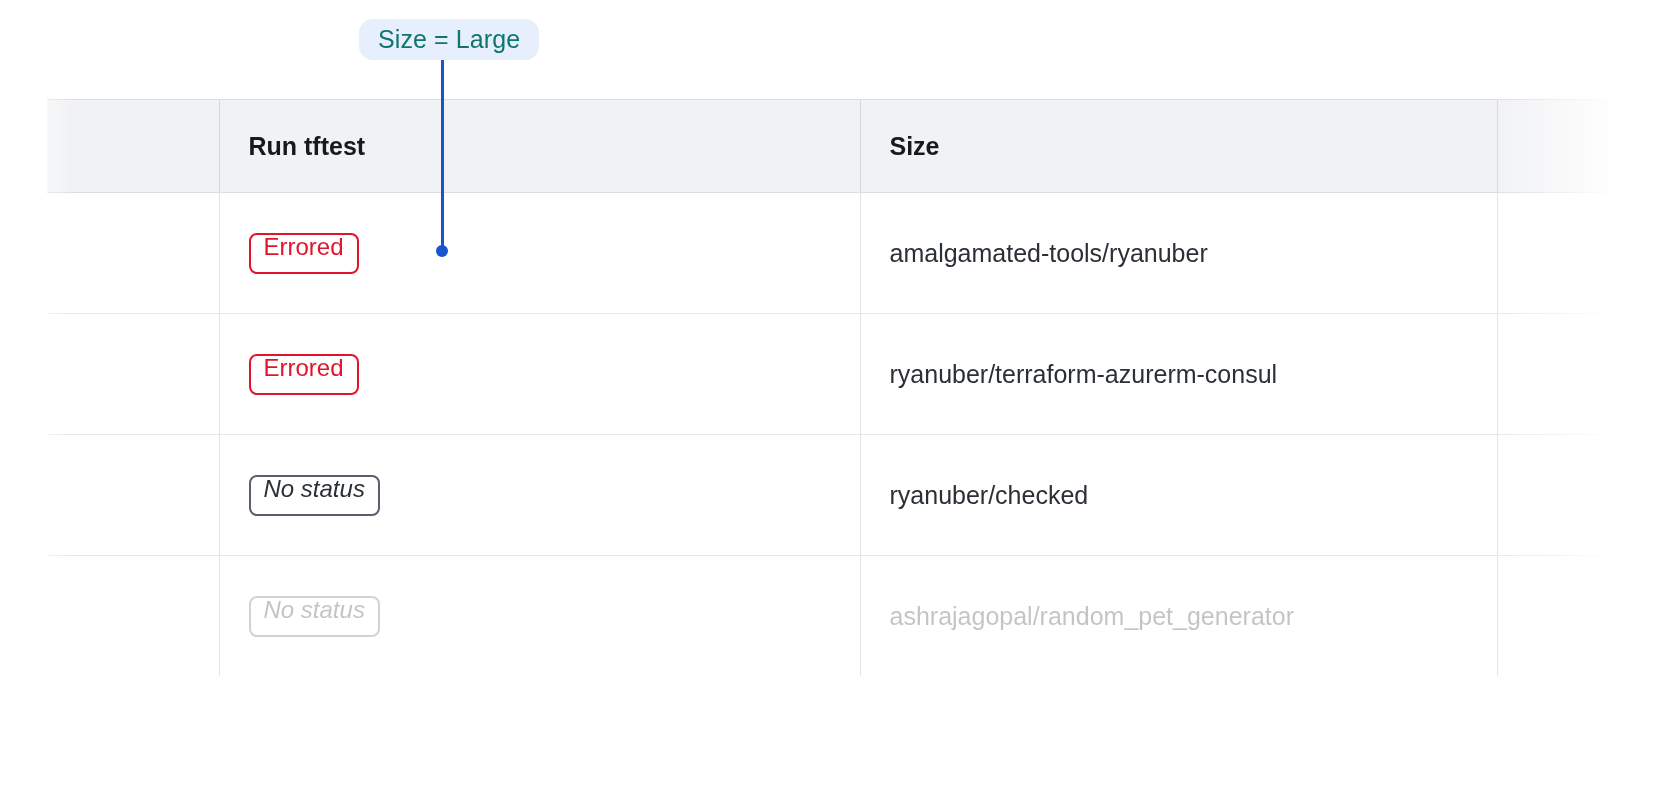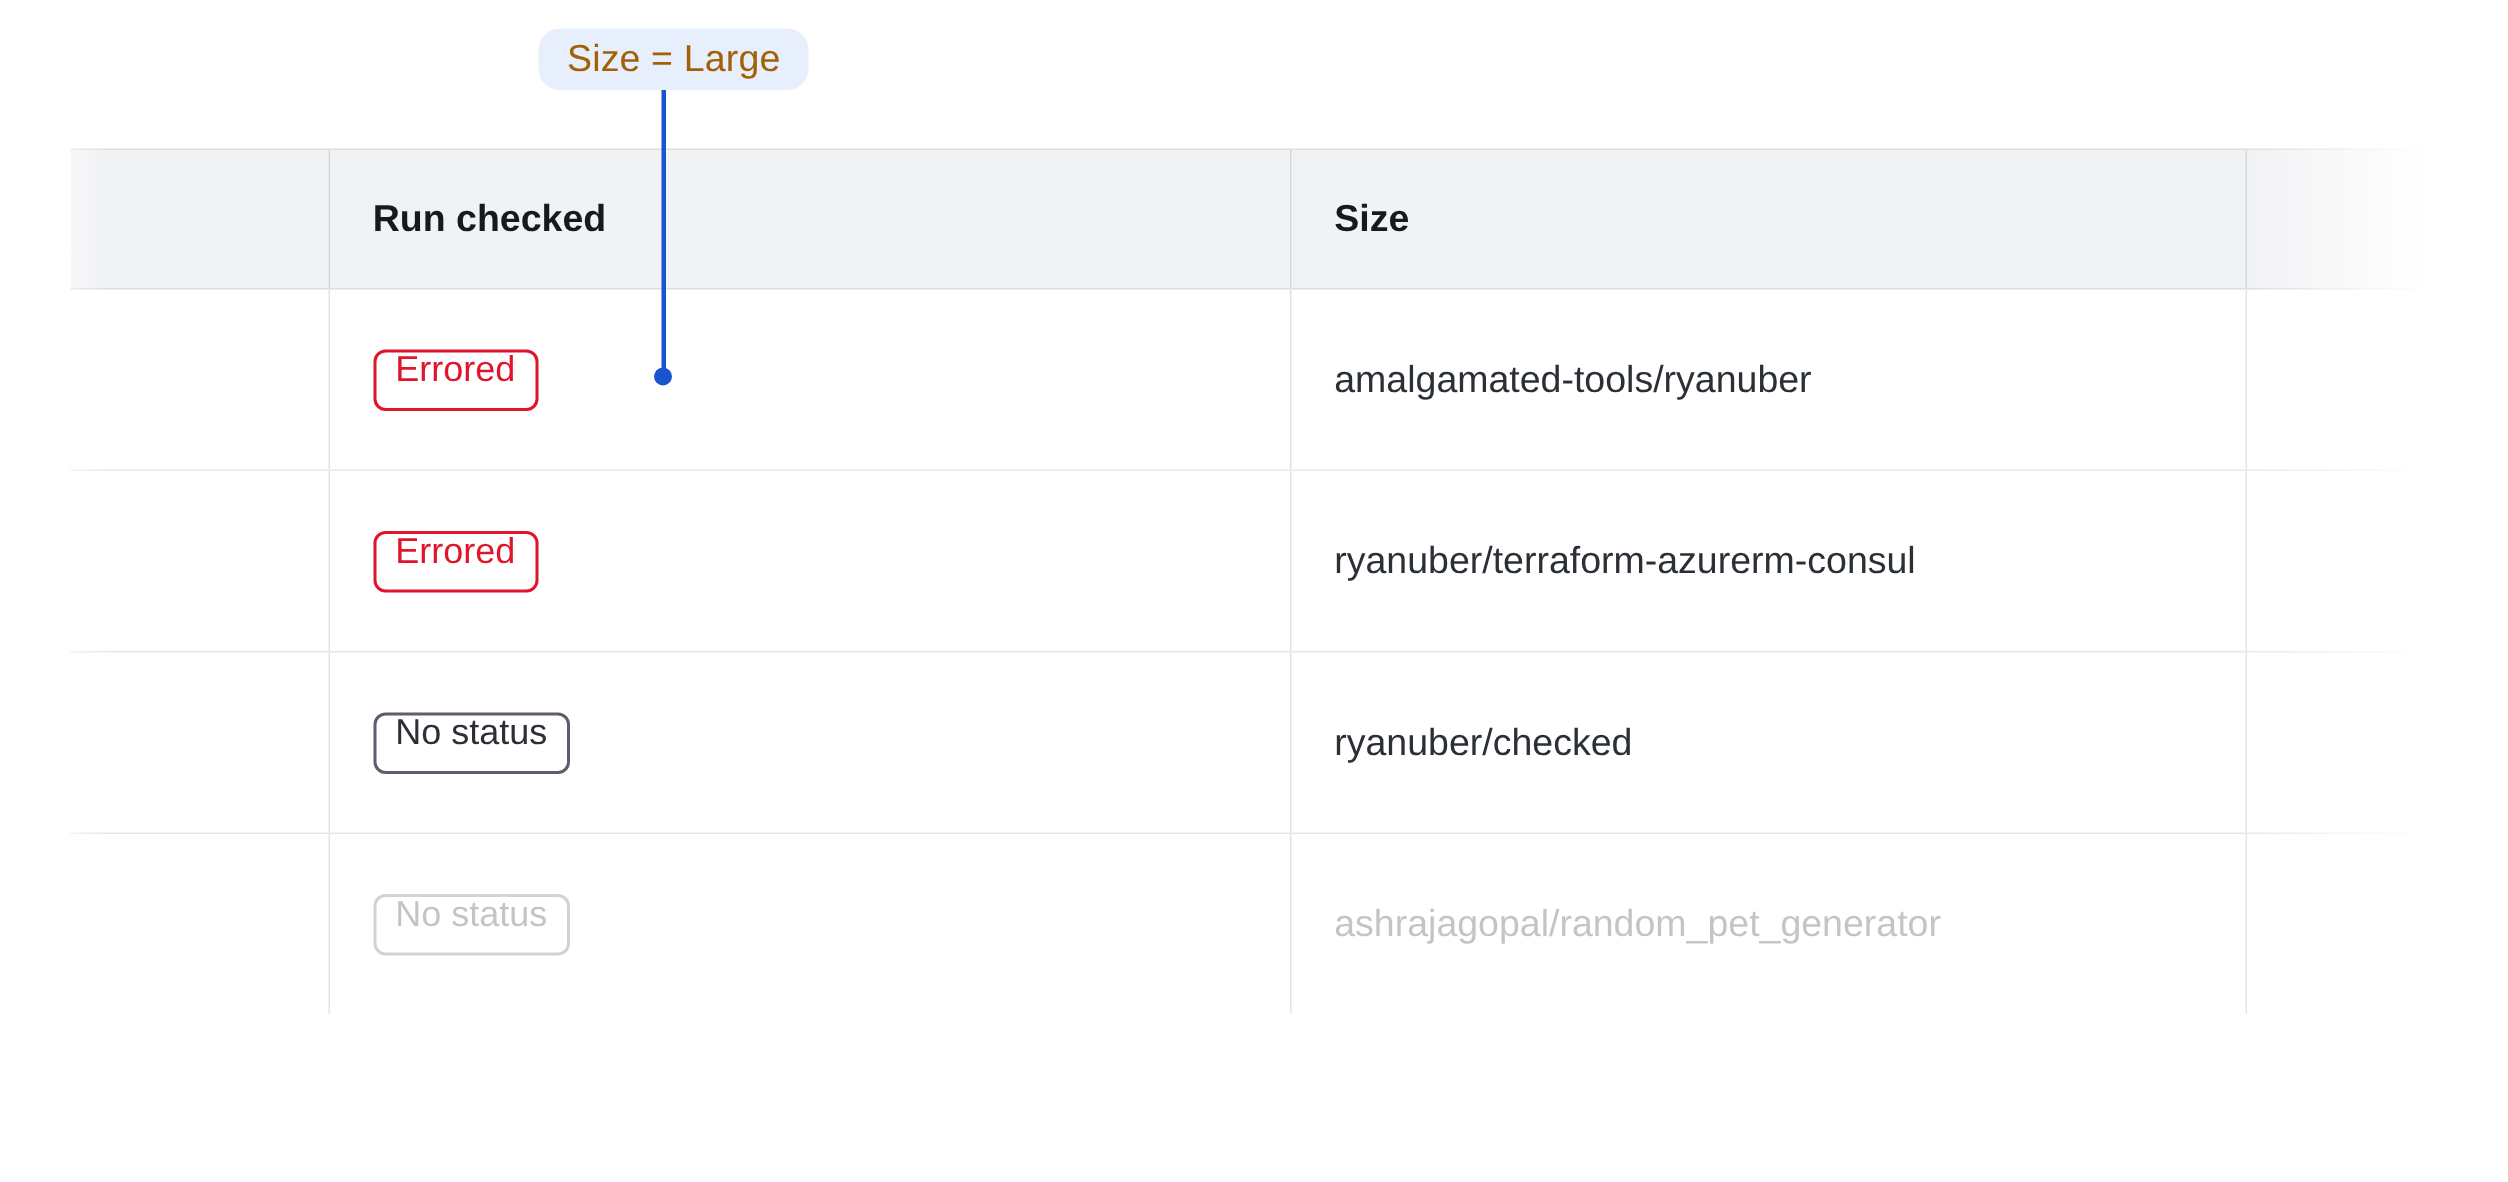--- a/index.html
+++ b/index.html
@@ -35,21 +35,21 @@
     position: absolute;
     left: 359px;
     top: 19px;
     height: 41px;
     box-sizing: border-box;
     display: flex;
     align-items: center;
     justify-content: center;
     padding: 0 19px;
     background: #e8effc;
-    color: #a16207;
+    color: #0f766e;
     border-radius: 14px;
     font-size: 25px;
     letter-spacing: 0.1px;
     white-space: nowrap;
     pointer-events: auto;
   }
   .annotation-line {
     position: absolute;
     left: 441px;
     top: 60px;
@@ -128,21 +128,21 @@
     padding: 0 13px;
     border-radius: 8px;
     border: 2px solid currentColor;
     font-size: 24px;
     line-height: 1;
     white-space: nowrap;
     background: #ffffff;
   }
   .badge.errored        { color: #e0152b; }
   .badge.policy-checked { color: #bd5b00; }
-  .badge.no-status      { color: #5b5f6d; }
+  .badge.no-status      { color: #5b5f6d; font-style: italic; }
   .badge.no-status .badge-text { color: #2b2f36; }
 
   
   .fade-left, .fade-right, .fade-bottom {
     position: absolute;
     pointer-events: none;
     z-index: 30;
   }
   .fade-left {
     left: 0; top: 0; width: 72px; height: 788px;
@@ -167,21 +167,21 @@
       <colgroup>
         <col class="c-spacer">
         <col class="c-status">
         <col class="c-repo">
         <col class="c-tail">
       </colgroup>
       <thead>
         <tr>
           <th></th>
           <th class="pad-cell col-div">
-            <span>Run checked</span>
+            <span>Run tftest</span>
           </th>
           <th class="pad-cell col-div">
             <span>Size</span>
           </th>
           <th class="col-div"></th>
         </tr>
       </thead>
       <tbody id="table-body">
           <tr>
             <td></td>

